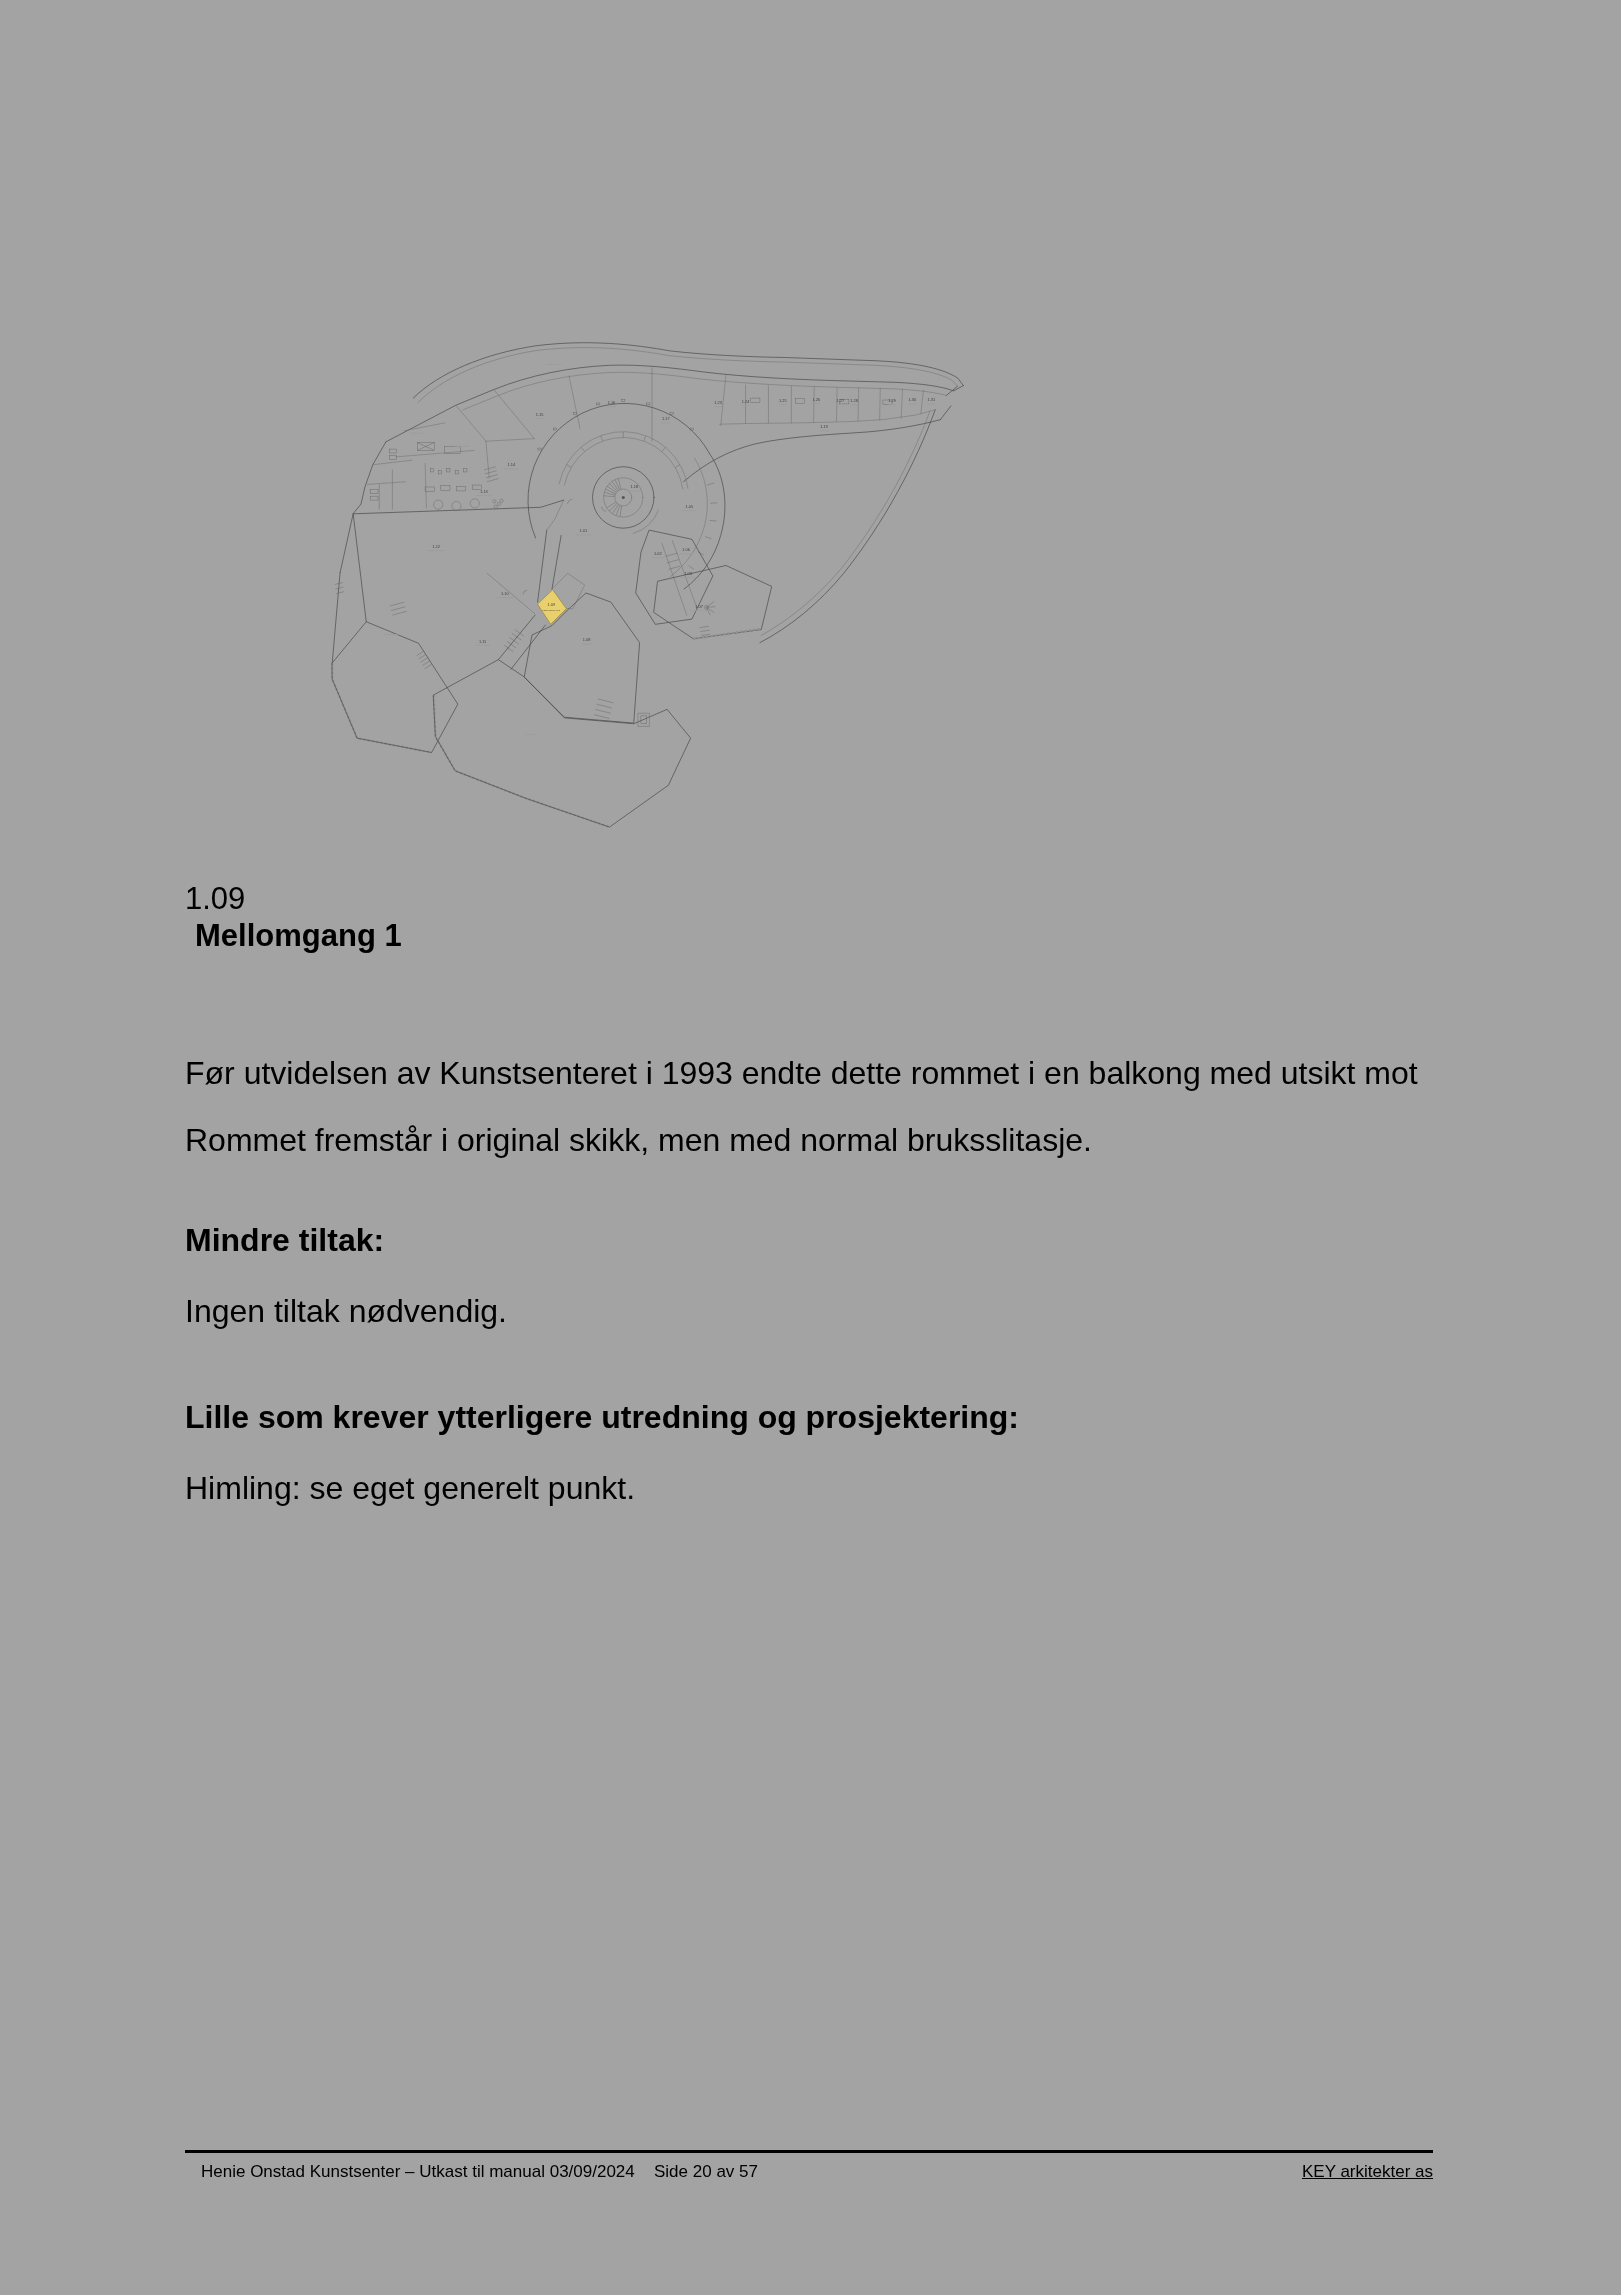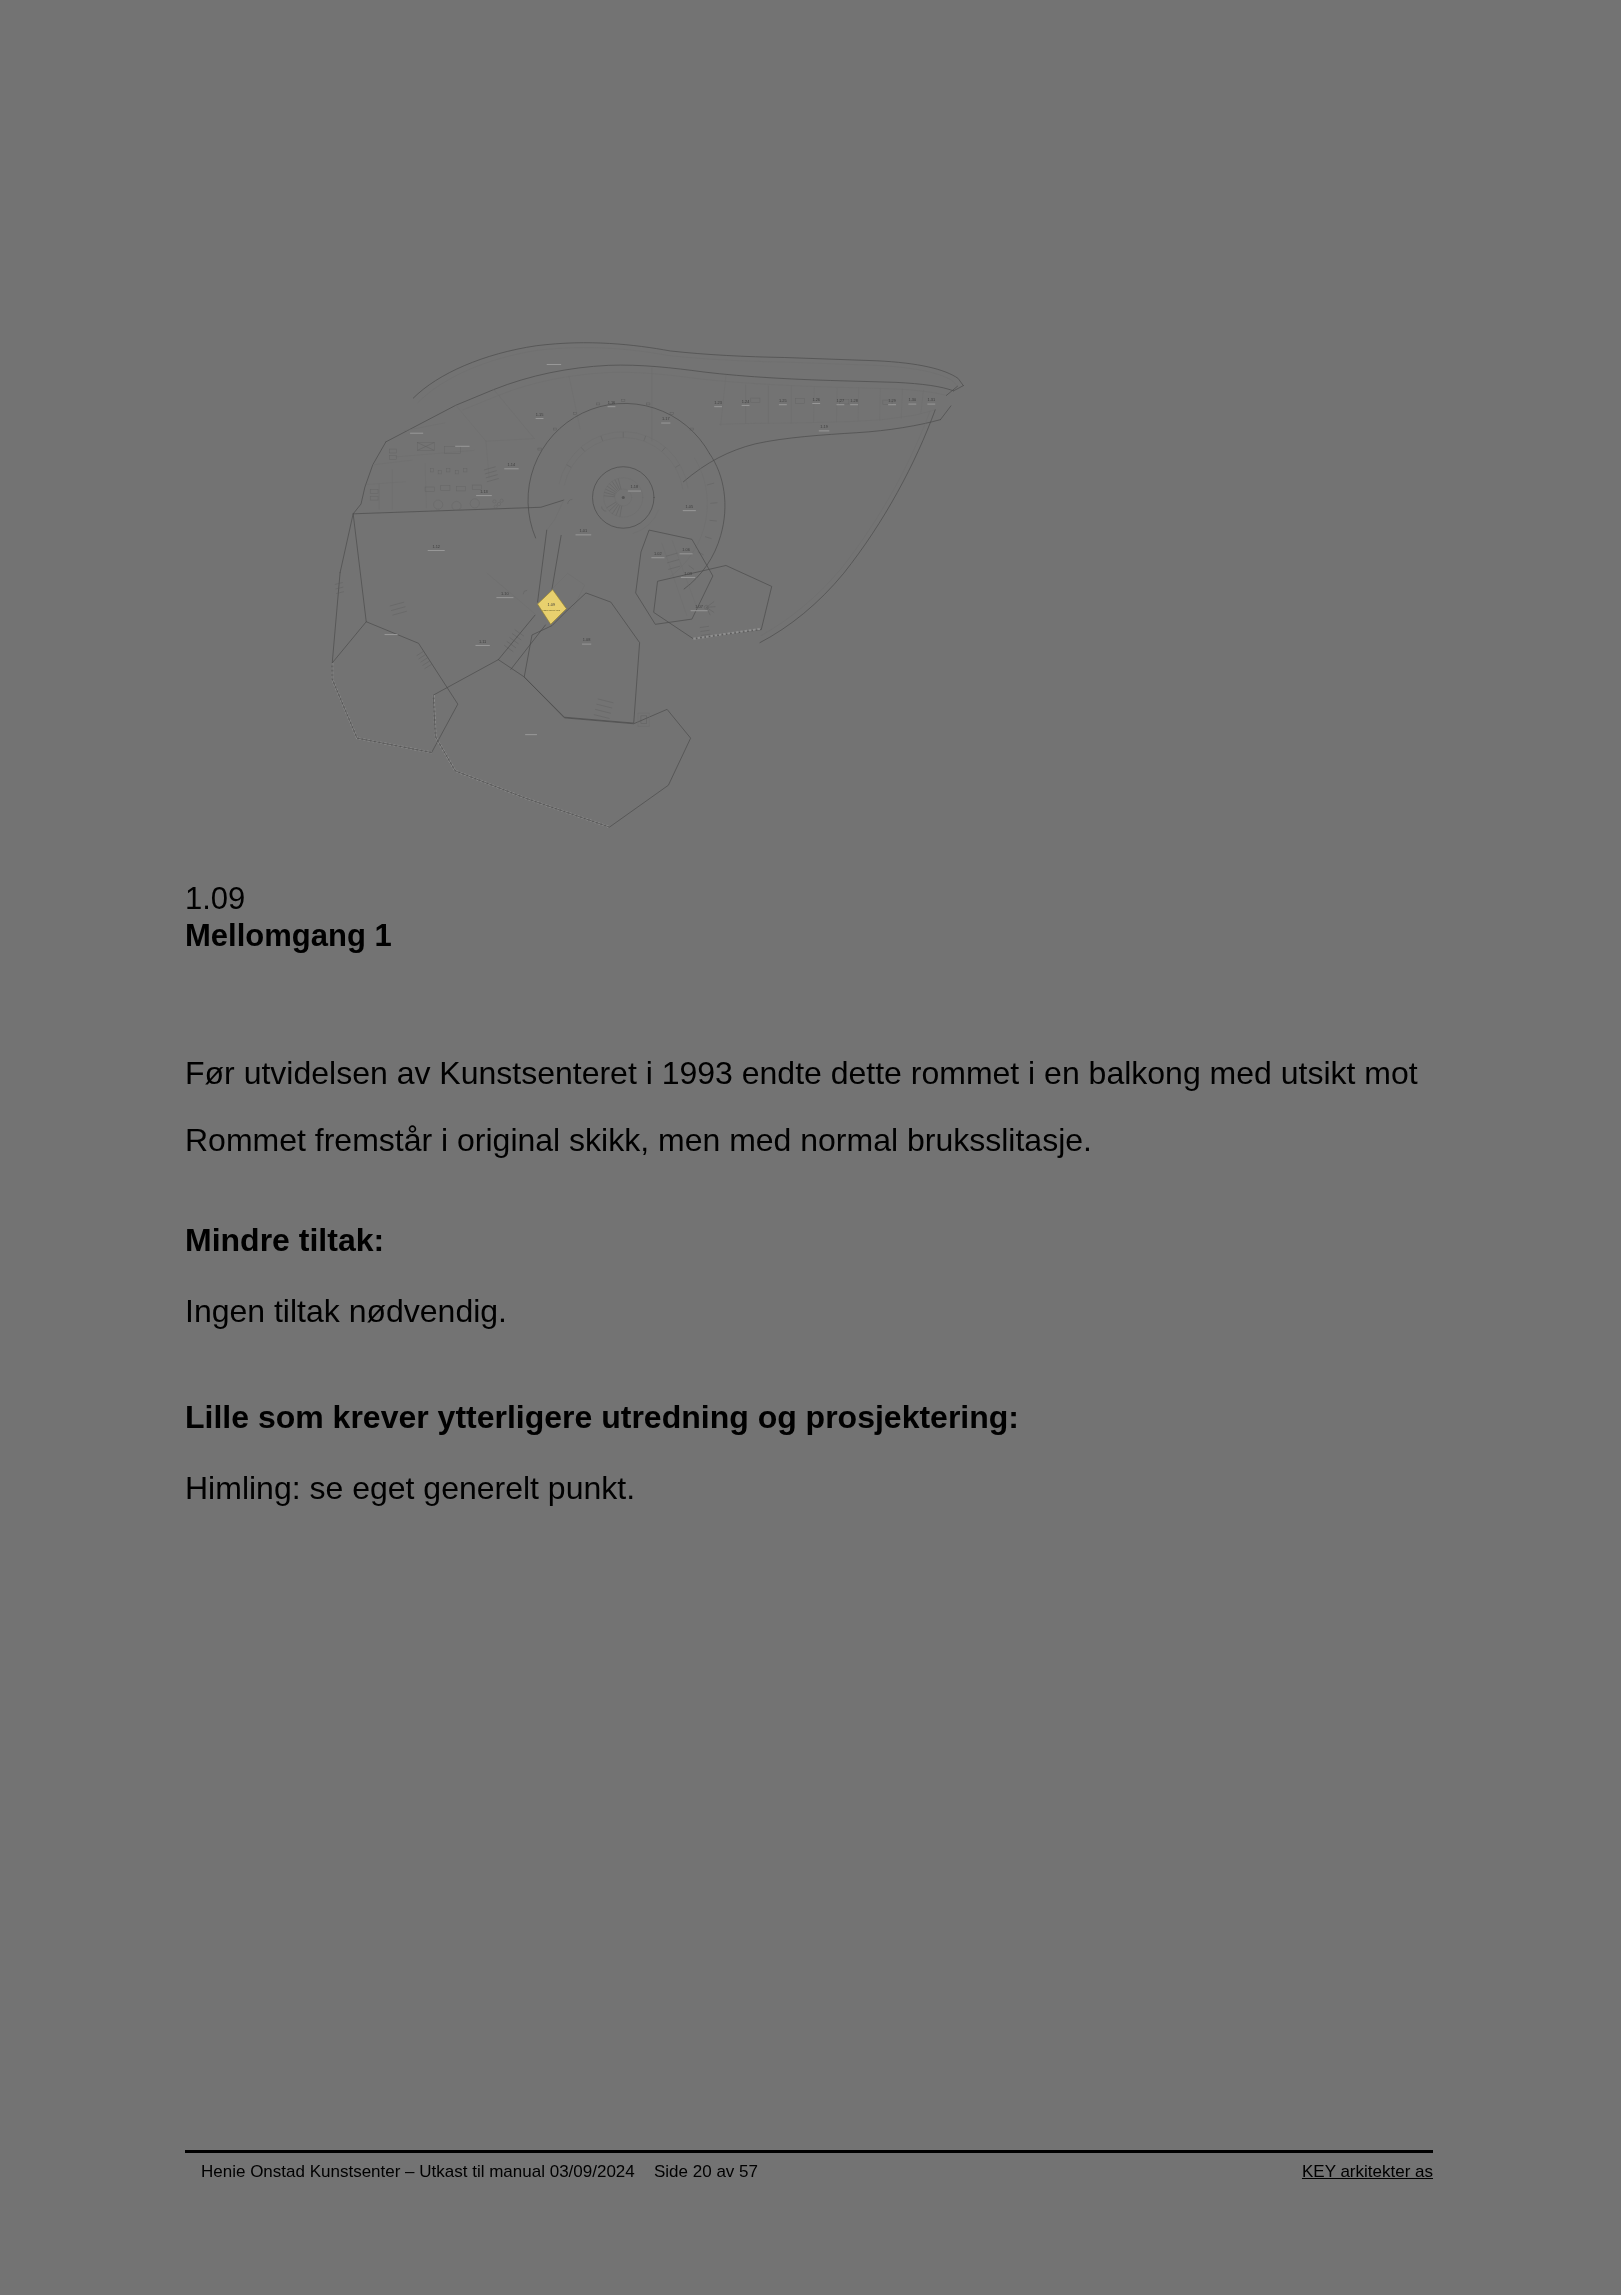--- a/index.html
+++ b/index.html
@@ -1,25 +1,25 @@
 <!DOCTYPE html>
 <html style="font-size:10.5px"><head>
 <meta charset="utf-8">
 <style>
   html,body{margin:0;padding:0;background:#e8e8e8;}
-  .page{position:relative;width:1622px;height:2295px;background:#737373;overflow:hidden;
+  .page{position:relative;width:1622px;height:2295px;background:#a3a3a3;overflow:hidden;
         font-family:"Liberation Sans","DejaVu Sans",sans-serif;color:#000;}
   .floorplan{position:absolute;left:327px;top:313px;width:654px;height:520px;}
   .floorplan svg{width:100%;height:100%;display:block;}
   .tb{position:absolute;left:185px;width:1263px;font-size:32px;line-height:35px;
       letter-spacing:0;white-space:pre-wrap;}
   .tb.bold{font-weight:bold;}
   .headblock{position:absolute;left:185px;top:880px;font-size:31px;line-height:37px;}
   .headblock .num{font-weight:normal;}
-  .headblock .ttl{font-weight:bold;}
+  .headblock .ttl{font-weight:bold;margin-left:10px;}
   .line{display:block;white-space:nowrap;}
   .footer-rule{position:absolute;left:185px;top:2150px;width:1248px;height:3.3px;background:#000;}
   .footer{position:absolute;left:185px;top:2161px;width:1248px;font-size:17px;line-height:21px;}
   .footer .f-left{position:absolute;left:16px;top:0;white-space:nowrap;}
   .footer .f-center{position:absolute;left:469px;top:0;white-space:nowrap;}
   .footer .f-right{position:absolute;right:0;top:0;white-space:nowrap;text-decoration:underline;}
   
   .pl{stroke:#4c4c4c;fill:none;stroke-width:1.1;stroke-linejoin:round;stroke-linecap:round;}
   .pl2{stroke:#6e6e6e;fill:none;stroke-width:0.75;stroke-linejoin:round;stroke-linecap:round;}
   .hatch{stroke:#8f8f8f;fill:none;stroke-width:3.2;stroke-dasharray:4 2.6;}

